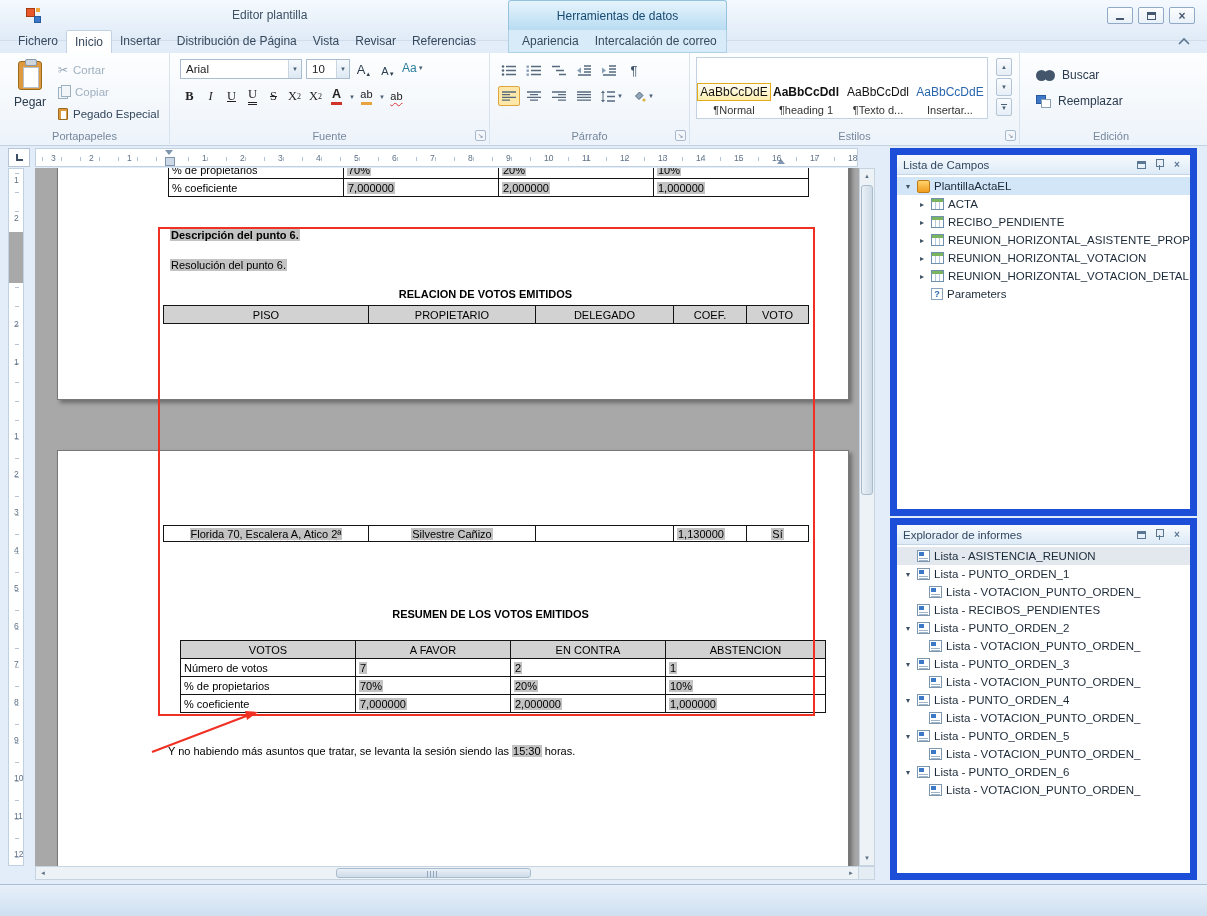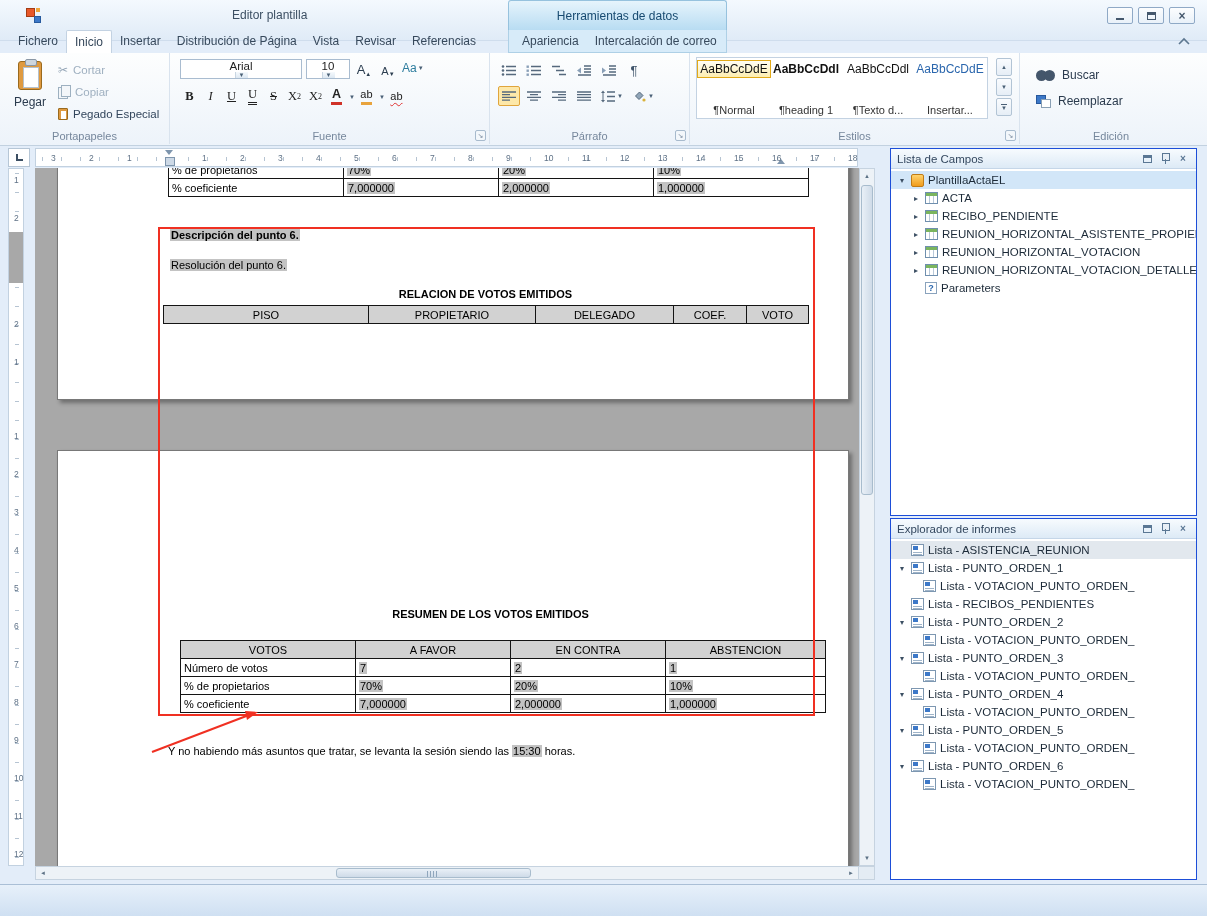--- a/index.html
+++ b/index.html
@@ -43,21 +43,21 @@
 .clip-mini::before{content:"";position:absolute;left:2px;top:2px;width:5px;height:8px;background:#fff;}
 .sbtns{position:absolute;left:58px;top:7px;display:flex;flex-direction:column;gap:3px;}
 .sbtn{display:flex;align-items:center;gap:5px;height:19px;font-size:11.5px;color:#33465c;white-space:nowrap;}
 .sbtn.disabled{color:#9fb0c0;}
 .ic-cut{font-size:12px;color:#93a5b6;line-height:1;}
 .ic-copy{width:12px;height:13px;position:relative;}
 .ic-copy::before,.ic-copy::after{content:"";position:absolute;background:#f3f6f9;border:1px solid #9db0c0;width:8px;height:10px;}
 .ic-copy::before{left:0;top:2px;}
 .ic-copy::after{left:3px;top:0;}
 .frow1{position:absolute;left:10px;top:6px;display:flex;gap:4px;align-items:center;}
-.combo{height:20px;border:1px solid #a9bcd0;background:#fff;display:flex;align-items:center;font-size:11.5px;color:#222;flex-direction:column;}
+.combo{height:20px;border:1px solid #a9bcd0;background:#fff;display:flex;align-items:center;font-size:11.5px;color:#222;}
 .combo .cval{padding:0 5px;flex:1;}
 .combo .caret{width:13px;height:18px;border-left:1px solid #c9d6e2;background:linear-gradient(#f6fafd,#dde8f2);display:flex;align-items:center;justify-content:center;font-size:6px;color:#4a6076;}
 .fbtn{min-width:20px;height:20px;display:flex;align-items:flex-end;justify-content:center;color:#2c3e50;padding-bottom:2px;}
 .fbtn sup{font-size:6px;}
 .frow2{position:absolute;left:10px;top:33px;display:flex;gap:2px;align-items:center;}
 .tbtn{min-width:19px;height:21px;display:flex;flex-direction:column;align-items:center;justify-content:center;font-size:12.5px;color:#222;border-radius:2px;line-height:1.1;}
 .serif{font-family:"Liberation Serif","DejaVu Serif",serif;}
 .u1{text-decoration:underline;}
 .u2{border-bottom:3px double #222;}
 .strike{text-decoration:line-through;}
@@ -69,21 +69,21 @@
 .row-pair{display:flex;align-items:center;}
 .prow1{position:absolute;left:8px;top:7px;display:flex;gap:3px;}
 .prow2{position:absolute;left:8px;top:33px;display:flex;gap:3px;align-items:center;}
 .pbtn{width:22px;height:20px;display:flex;align-items:center;justify-content:center;border:1px solid transparent;border-radius:2px;gap:1px;}
 .pbtn.active{background:#fde8a9;border-color:#e0a53c;}
 .pilcrow{font-size:13px;color:#40566c;}
 .stylebox{position:absolute;left:6px;top:4px;width:292px;height:62px;background:#fff;border:1px solid #c3d2e2;display:flex;align-items:flex-end;padding:2px;gap:2px;}
 .scard{width:70px;display:flex;flex-direction:column;align-items:center;justify-content:center;gap:3px;}
 .ssample{font-size:12px;color:#111;padding:1px 2px;border:1px solid transparent;white-space:nowrap;}
 .scard.sel .ssample{background:linear-gradient(#fffef6,#fdedb0);border-color:#e2a918;}
-.sname{font-size:11px;color:#333;white-space:nowrap;margin-top:23px;}
+.sname{font-size:11px;color:#333;white-space:nowrap;}
 .s2 .ssample{font-weight:bold;}
 .s4 .ssample{color:#2a66ad;}
 .gcol{position:absolute;right:7px;top:5px;display:flex;flex-direction:column;gap:2px;}
 .gbtn{width:16px;height:18px;border:1px solid #b2c4d5;background:linear-gradient(#fafcfe,#e6eef6);display:flex;flex-direction:column;align-items:center;justify-content:center;font-size:6px;color:#4a6076;border-radius:2px;line-height:1;}
 .edbtn{position:absolute;left:16px;display:flex;align-items:center;gap:7px;color:#2b3b4e;height:20px;}
 .ic-binoc{position:relative;width:19px;height:11px;}
 .ic-binoc::before,.ic-binoc::after{content:"";position:absolute;top:0;width:11px;height:11px;border-radius:50%;background:#44566b;}
 .ic-binoc::before{left:0;}
 .ic-binoc::after{right:0;}
 .ic-replace{position:relative;width:15px;height:13px;}
@@ -130,21 +130,21 @@
 .vscroll{position:absolute;left:824px;top:0;width:16px;height:698px;background:#edf2f7;border:1px solid #c6d3e0;}
 .sarrow{position:absolute;left:0;width:14px;height:14px;color:#5c7185;font-size:6px;display:flex;align-items:center;justify-content:center;}
 .vthumb{position:absolute;left:1px;width:12px;top:16px;height:310px;background:linear-gradient(to right,#e9f0f7,#cfdbe8);border:1px solid #a8bccd;border-radius:3px;}
 .hscroll{position:absolute;left:0;top:698px;width:824px;height:14px;background:#edf2f7;border:1px solid #c6d3e0;}
 .harrow{position:absolute;top:0;width:14px;height:12px;color:#5c7185;font-size:6px;display:flex;align-items:center;justify-content:center;}
 .hthumb{position:absolute;left:300px;top:1px;width:195px;height:10px;background:linear-gradient(#e9f0f7,#cfdbe8);border:1px solid #a8bccd;border-radius:3px;}
 .hgrip{position:absolute;left:90px;top:2px;width:11px;height:6px;background:repeating-linear-gradient(to right,#8fa6bc 0 1px,transparent 1px 3px);}
 .corner{position:absolute;left:824px;top:698px;width:16px;height:14px;background:#e4ecf4;border:1px solid #c6d3e0;border-left:none;}
 
 
-.panel{position:absolute;left:890px;width:307px;border:1px solid #1d4ed8;background:#0ea5e9;}
+.panel{position:absolute;left:890px;width:307px;border:7px solid #1d4ed8;background:#0ea5e9;}
 .p1{top:148px;height:368px;}
 .p2{top:518px;height:362px;}
 .ptitle{height:20px;background:linear-gradient(#f7fbfe,#ddeaf6);border-bottom:1px solid #c5d6e8;display:flex;align-items:center;padding:0 6px;font-size:11.5px;color:#33475e;}
 .ptools{margin-left:auto;display:flex;gap:4px;align-items:center;}
 .pico{width:14px;height:13px;display:flex;align-items:center;justify-content:center;color:#5a7794;}
 .ic-restore2{width:9px;height:8px;border:1px solid #5a7794;border-top-width:3px;}
 .ic-pin{width:9px;height:11px;position:relative;}
 .ic-pin::before{content:"";position:absolute;left:1px;top:0;width:6px;height:6px;border:1px solid #5a7794;background:#e8eff6;}
 .ic-pin::after{content:"";position:absolute;left:4px;top:6px;width:1px;height:5px;background:#5a7794;}
 .ic-x{font-size:10px;font-weight:bold;line-height:1;}
@@ -503,20 +503,27 @@
 
         <table class="dtable votesbody" style="left:128px;top:357px;width:645px;">
           <colgroup>
               <col style="width:205px">
               <col style="width:167px">
               <col style="width:138px">
               <col style="width:73px">
               <col style="width:62px">
             </colgroup>
           <tbody>
+              <tr>
+            <td class="ctr"><span class="fld wavy-red">Florida 70, Escalera A, Atico 2ª</span></td>
+            <td class="ctr"><span class="fld wavy-red">Silvestre Cañizo</span></td>
+            <td class="ctr"></td>
+            <td class="num"><span class="fld">1,130000</span></td>
+            <td class="ctr"><span class="fld">Sí</span></td>
+          </tr>
         </tbody>
           </table>
 
         <div class="dtitle" style="left:133px;top:440px;width:645px;">RESUMEN DE LOS VOTOS EMITIDOS</div>
 
         <table class="dtable" style="left:133px;top:472px;width:645px;margin-left:12px;">
           <colgroup>
               <col style="width:175px">
               <col style="width:155px">
               <col style="width:155px">

